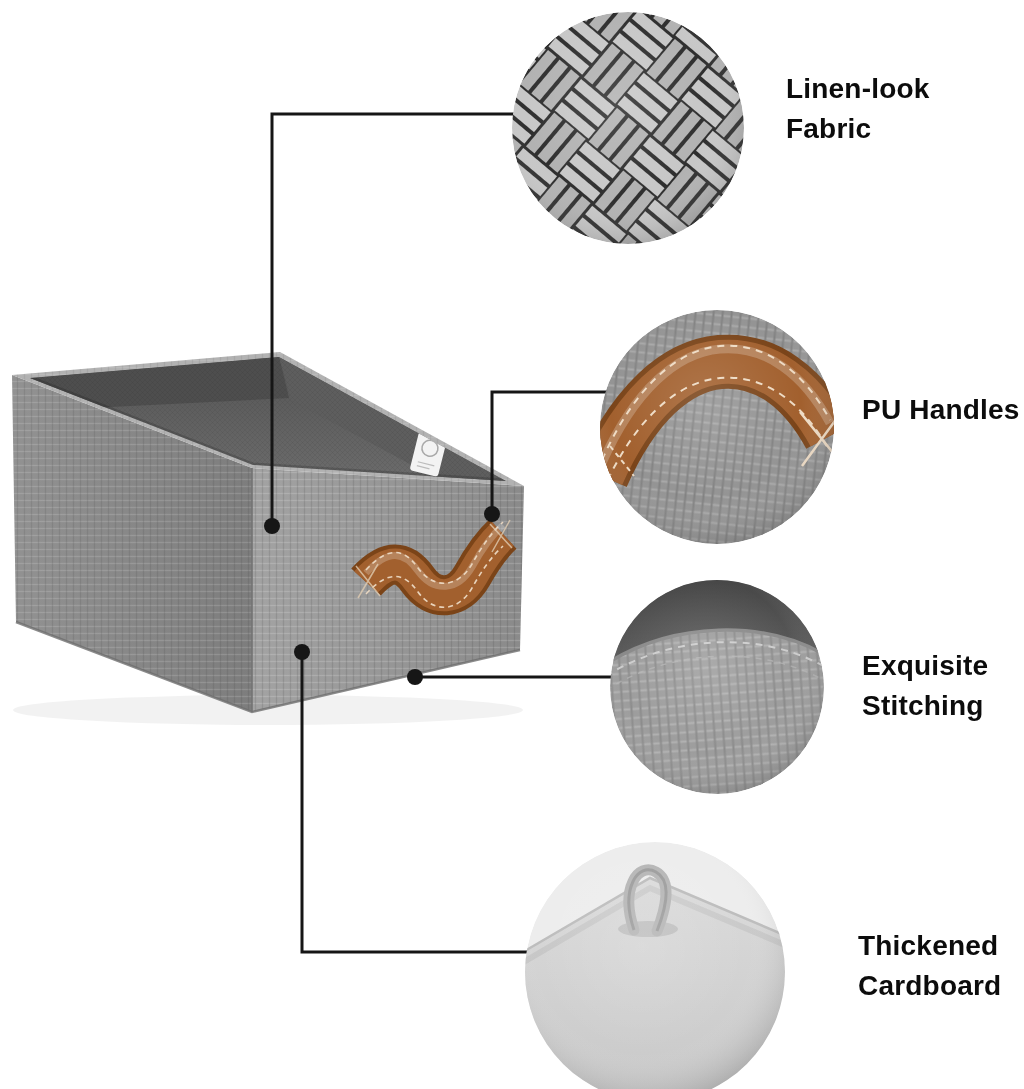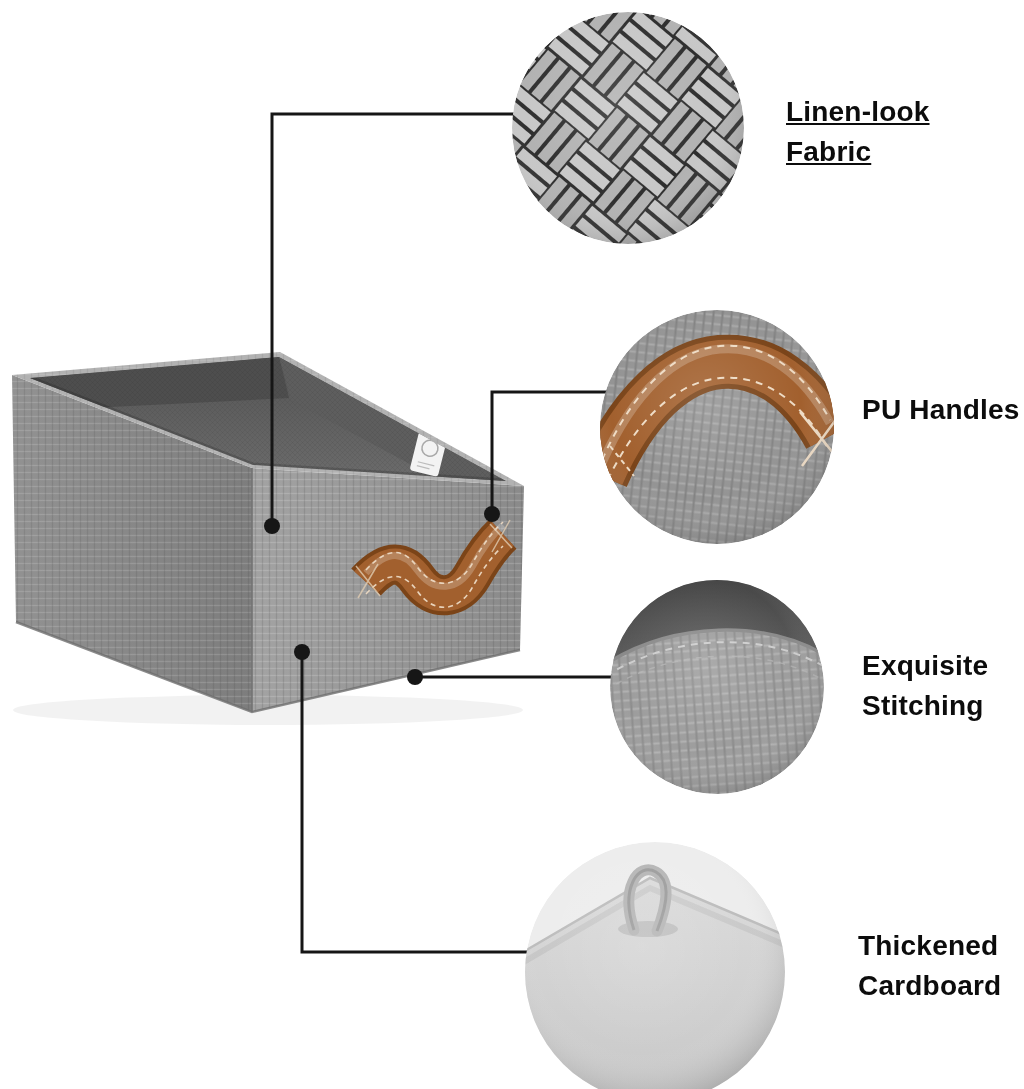--- a/index.html
+++ b/index.html
@@ -199,18 +199,18 @@
       <path d="M 518 955 L 650 878 L 796 940 L 796 1110 L 518 1110 Z" fill="url(#cardGrad)"></path>
       <path d="M 518 955 L 650 878 L 796 940" stroke="#bdbdbd" stroke-width="2.5" fill="none"></path>
       <path d="M 522 963 L 650 888 L 790 947" stroke="rgba(0,0,0,0.06)" stroke-width="6" fill="none"></path>
       <ellipse cx="648" cy="929" rx="30" ry="8" fill="rgba(0,0,0,0.10)"></ellipse>
       <path d="M 634 930 C 620 888 638 862 656 872 C 672 881 666 908 657 931" fill="none" stroke="#b6b6b6" stroke-width="11" stroke-linecap="round"></path>
       <path d="M 634 930 C 620 888 638 862 656 872 C 672 881 666 908 657 931" fill="none" stroke="#939393" stroke-width="3" opacity="0.7"></path>
       <circle cx="655" cy="972" r="130" fill="url(#vig)"></circle>
     </g>
   </svg>
 
-  <div class="feature-label" style="left:786px;top:92px;width:175px;text-decoration:underline;">Linen-look Fabric</div>
+  <div class="feature-label" style="left:786px;top:69px;width:175px;">Linen-look Fabric</div>
   <div class="feature-label" style="left:862px;top:390px;width:230px;">PU Handles</div>
   <div class="feature-label" style="left:862px;top:646px;width:185px;">Exquisite Stitching</div>
   <div class="feature-label" style="left:858px;top:926px;width:200px;">Thickened Cardboard</div>
 
 </div>
 
 </body></html>

